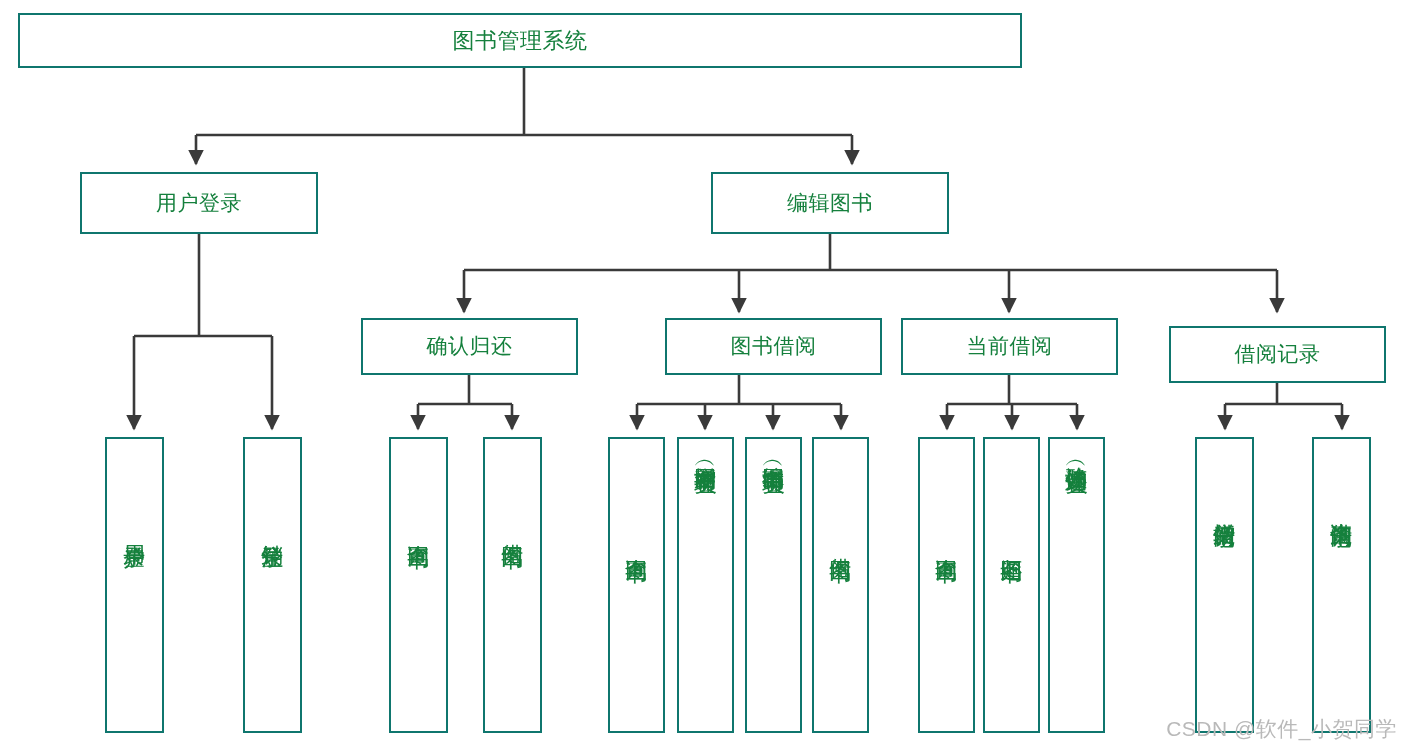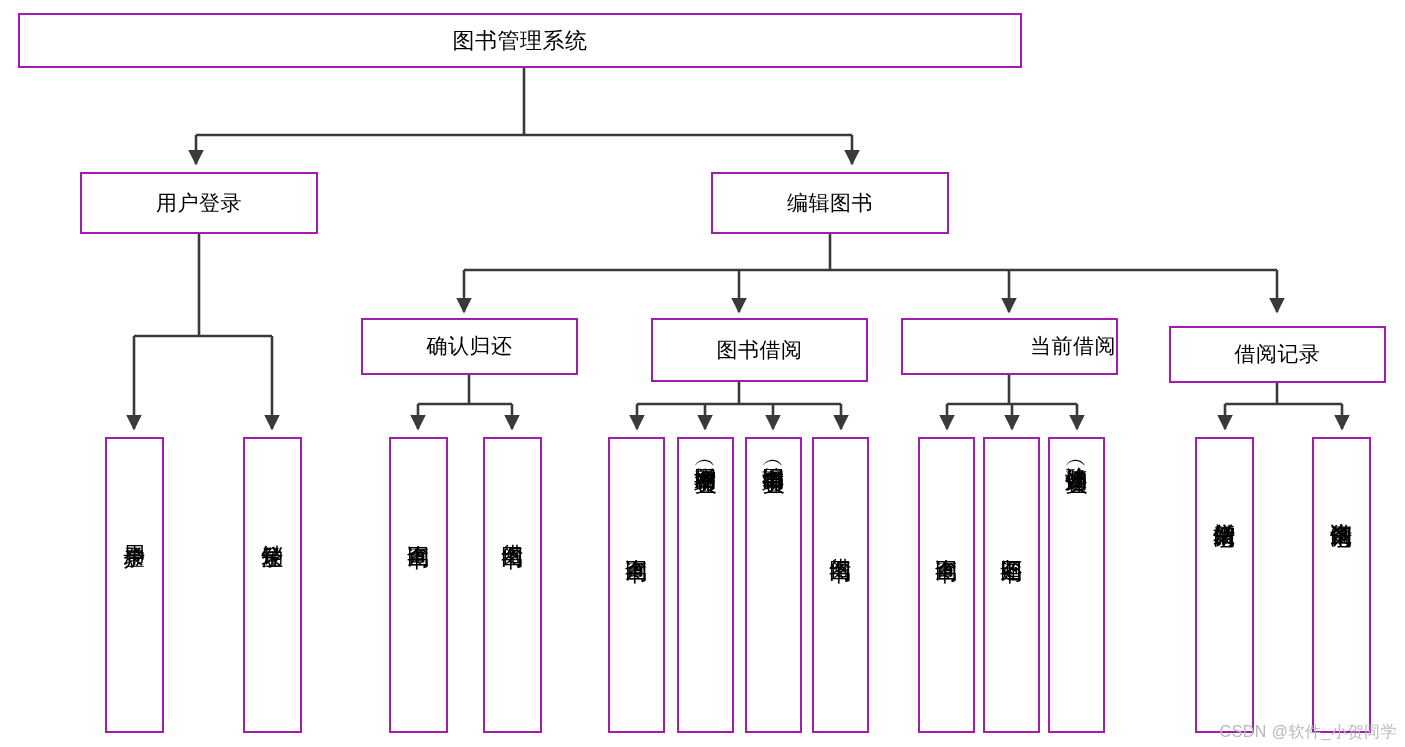--- a/index.html
+++ b/index.html
@@ -23,25 +23,25 @@
     left: 0;
     top: 0;
     width: 1405px;
     height: 747px;
     pointer-events: none;
   }
   .node {
     position: absolute;
     box-sizing: border-box;
     background: #ffffff;
-    border: 2px solid #a21caf;
+    border: 2px solid #0f766e;
     display: flex;
     align-items: center;
     justify-content: center;
-    color: #000000;
+    color: #15803d;
   }
   .node .node-label {
     display: block;
     text-align: center;
     line-height: 1.18;
     white-space: nowrap;
   }
   .node.horiz .node-label {
     font-size: 21px;
     letter-spacing: 0.5px;
@@ -69,21 +69,21 @@
   .node.vert.mid2 .node-label {
     padding-top: 78px;
   }
   .node.vert.mid3 .node-label {
     padding-top: 92px;
   }
   #watermark {
     position: absolute;
     right: 8px;
     bottom: 4px;
-    font-size: 16px;
+    font-size: 21px;
     color: #b9b9b9;
     letter-spacing: 0.5px;
     white-space: nowrap;
   }
 </style>
 </head>
 <body>
 
 <div id="diagram-root">
 
@@ -144,24 +144,24 @@
   <div class="node horiz" style="left:80px; top:172px; width:238px; height:62px;">
     <span class="node-label">用户登录</span>
   </div>
   <div class="node horiz" style="left:711px; top:172px; width:238px; height:62px;">
     <span class="node-label">编辑图书</span>
   </div>
 
   <div class="node horiz" style="left:361px; top:318px; width:217px; height:57px;">
     <span class="node-label">确认归还</span>
   </div>
-  <div class="node horiz" style="left:651px; top:318px; width:217px; height:64px;">
+  <div class="node horiz" style="left:665px; top:318px; width:217px; height:57px;">
     <span class="node-label">图书借阅</span>
   </div>
-  <div class="node horiz" style="left:901px; top:318px; width:217px; height:57px;justify-content:flex-end;">
+  <div class="node horiz" style="left:901px; top:318px; width:217px; height:57px;">
     <span class="node-label">当前借阅</span>
   </div>
   <div class="node horiz" style="left:1169px; top:318px; width:217px; height:57px;margin-top:8px;">
     <span class="node-label">借阅记录</span>
   </div>
 
   <div class="node vert mid2" style="left:105px; top:437px; width:59px; height:296px;">
     <span class="node-label">用户登录</span>
   </div>
   <div class="node vert mid2" style="left:243px; top:437px; width:59px; height:296px;">

